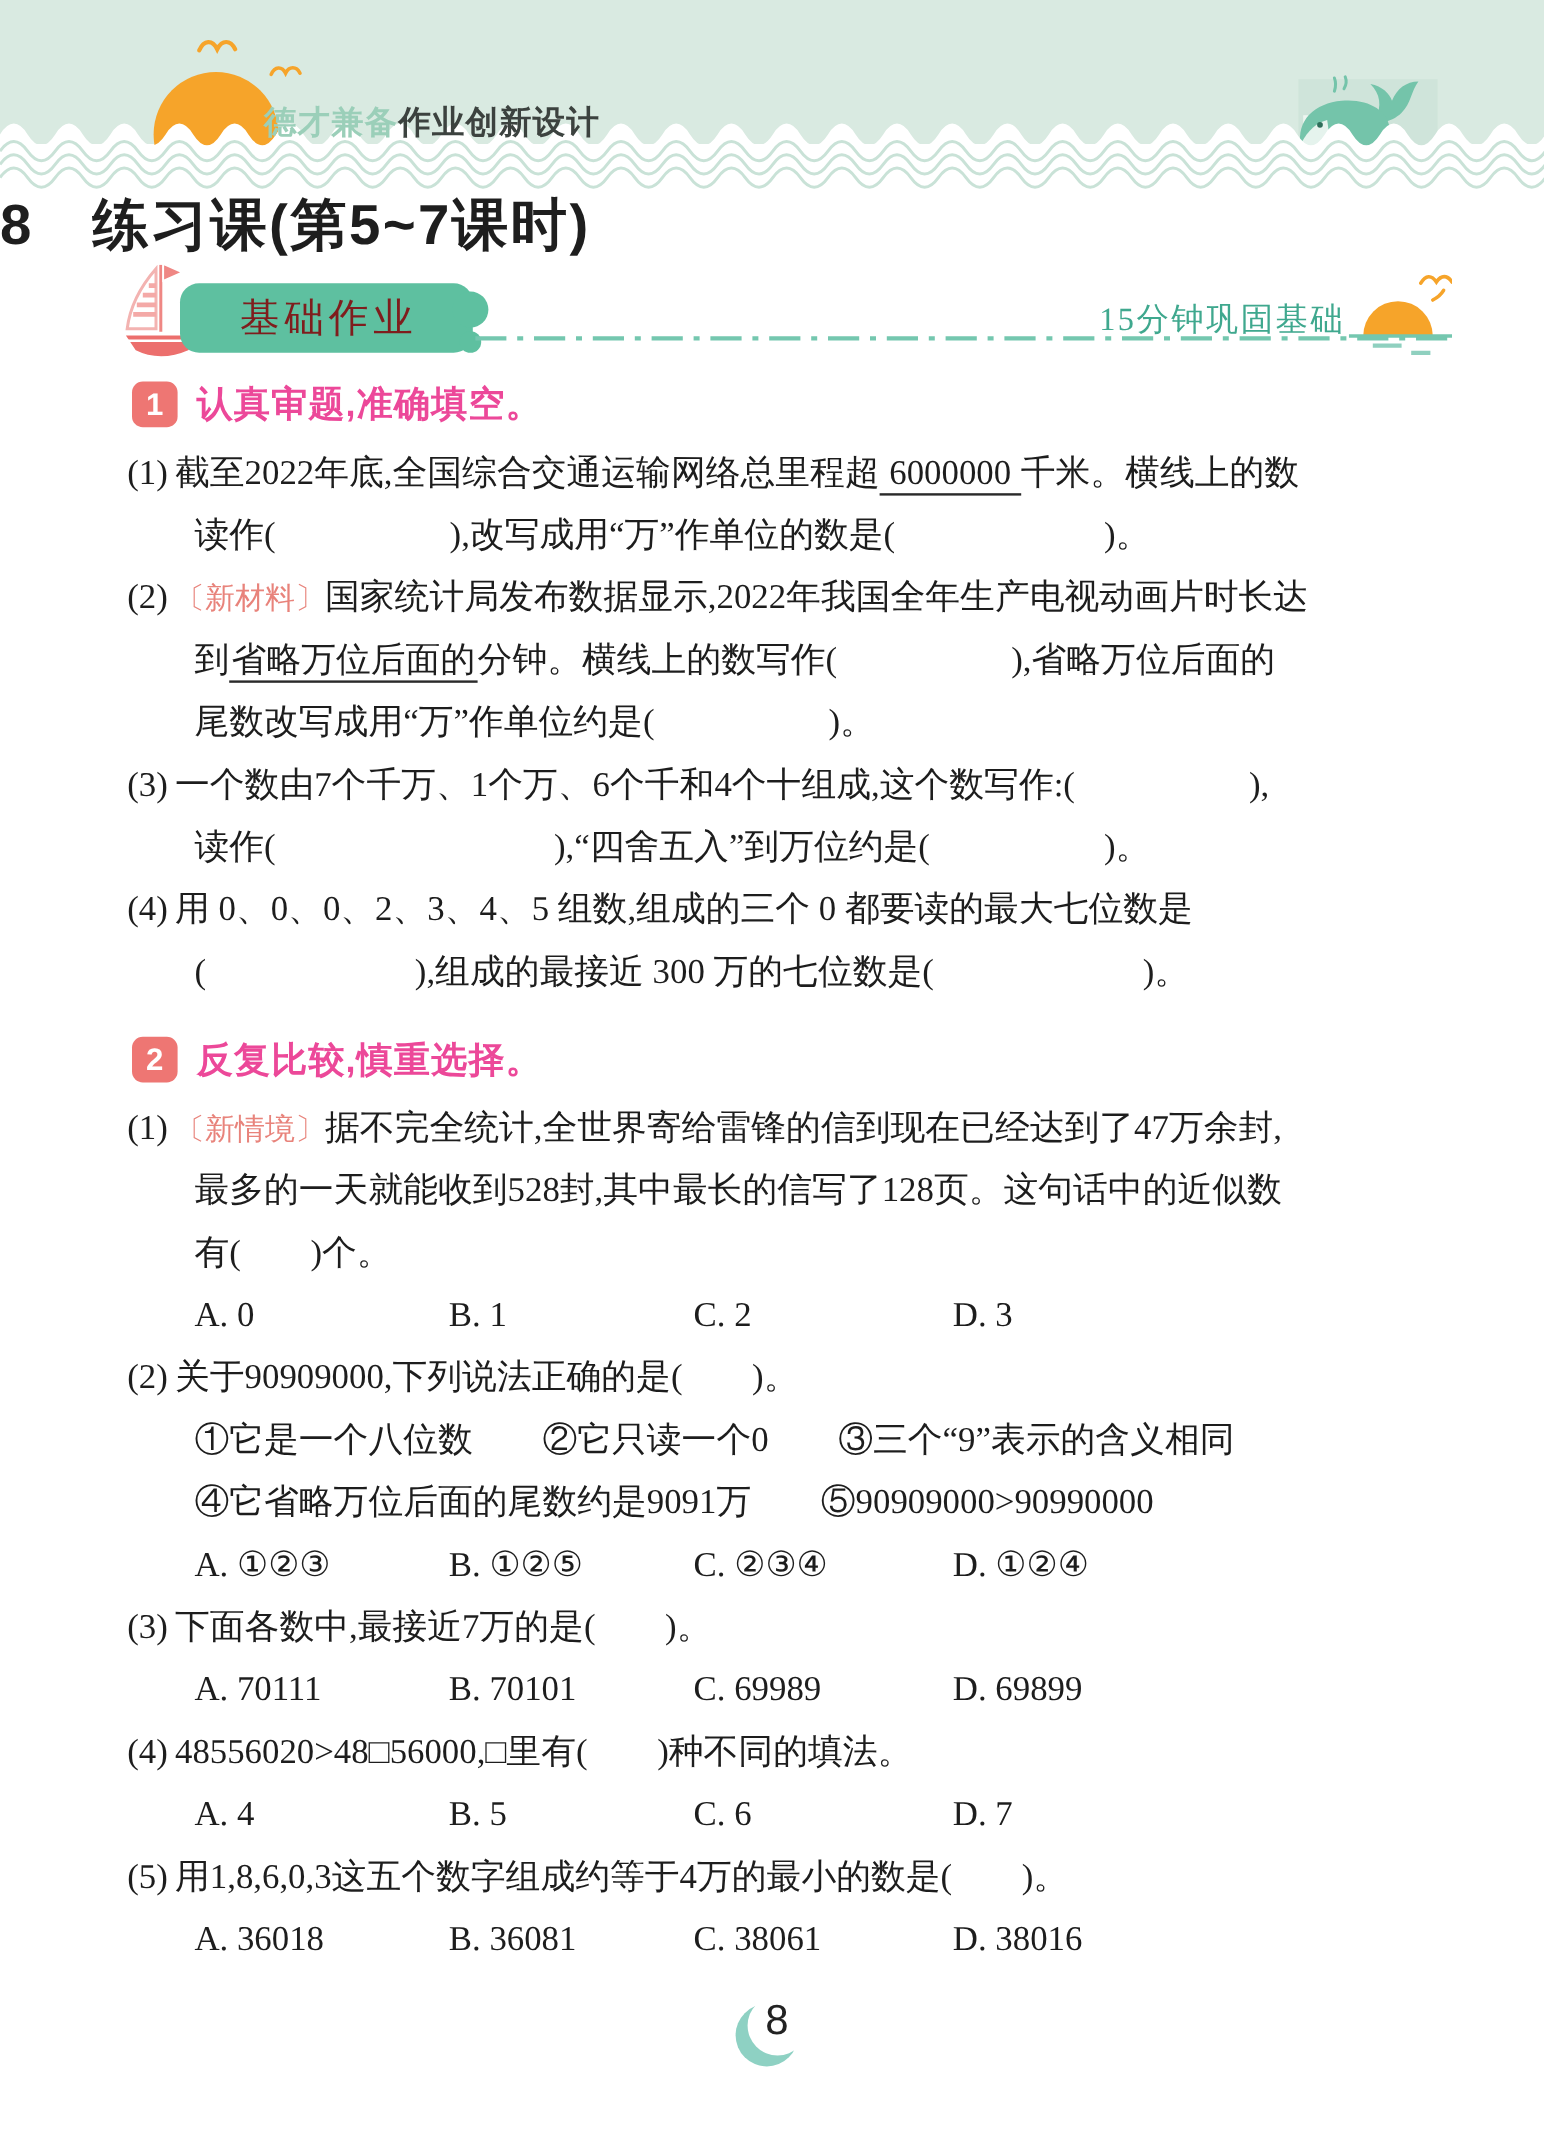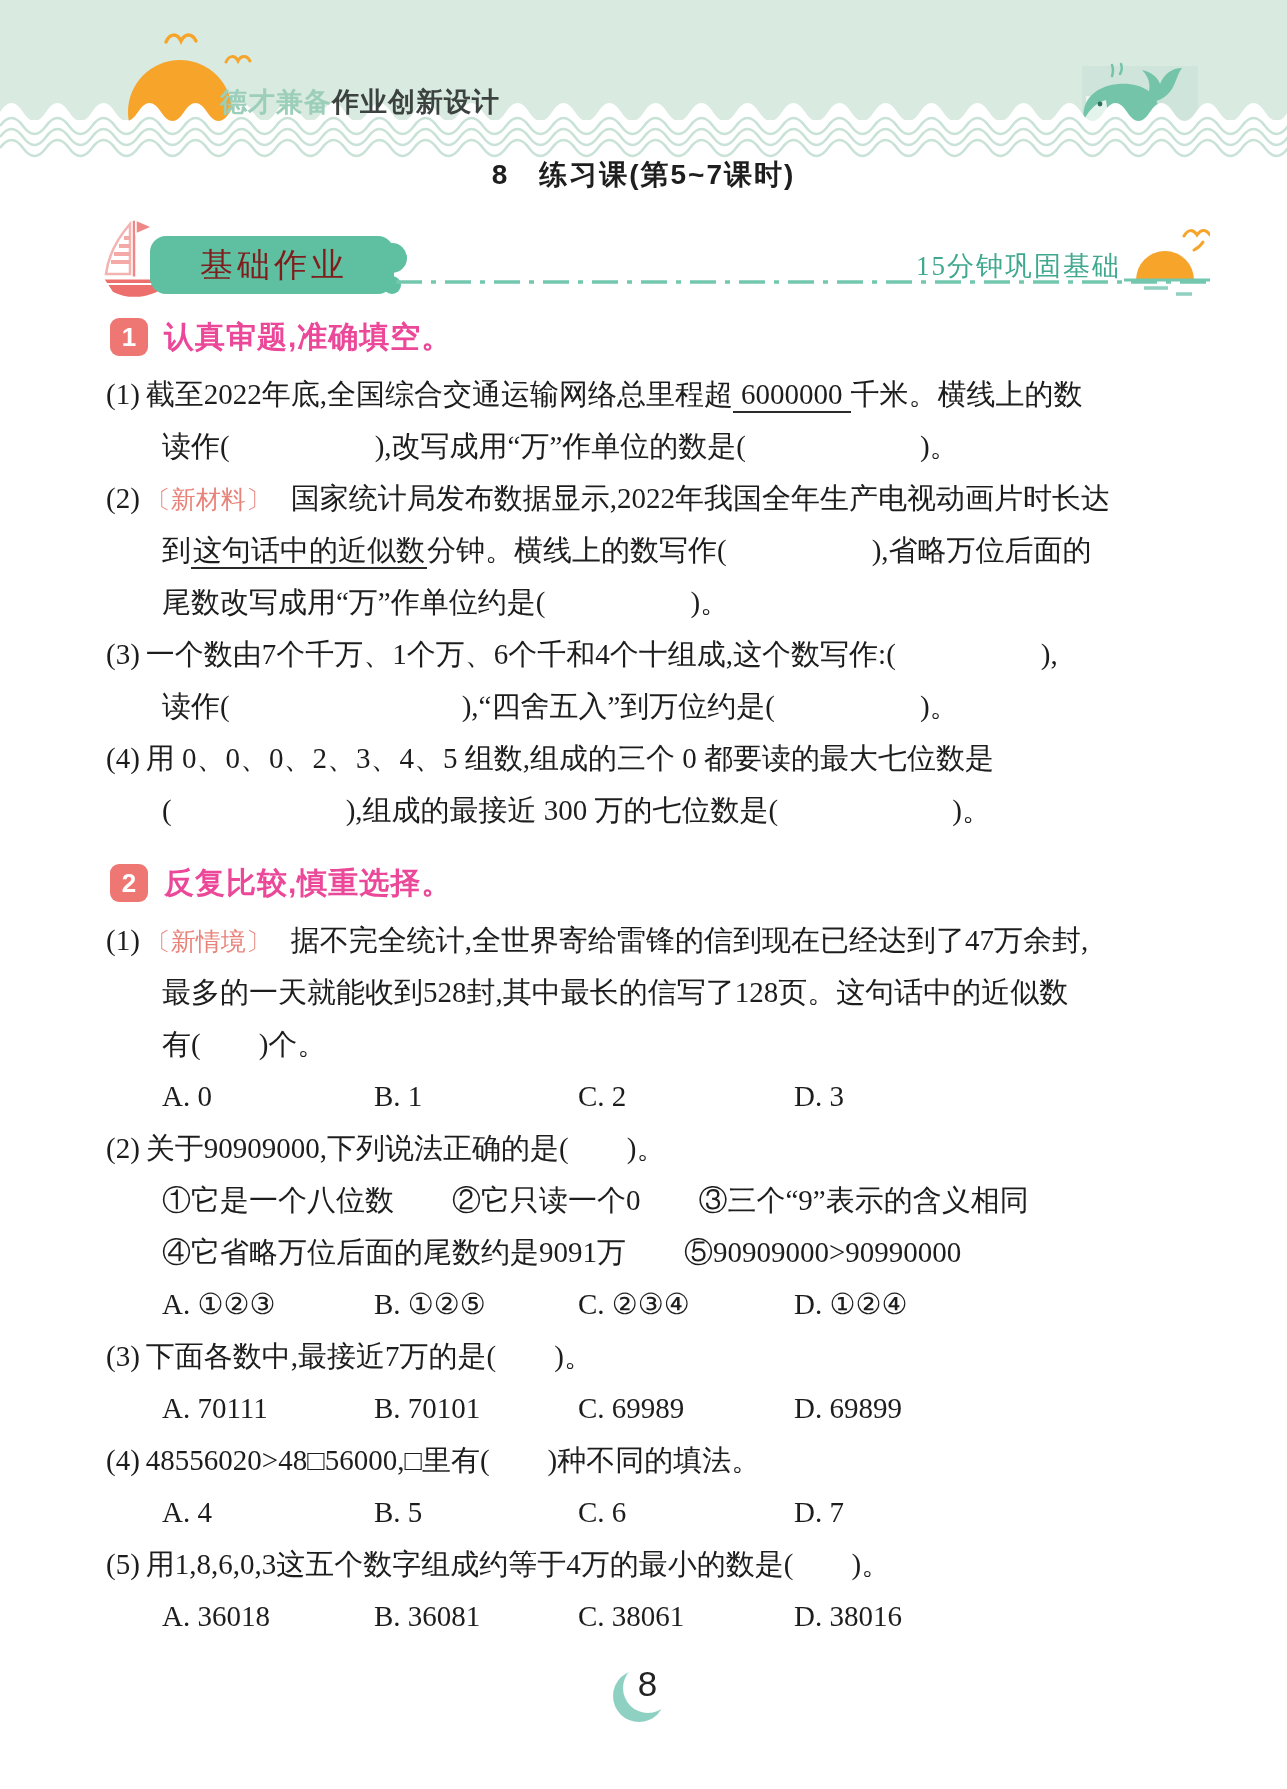--- a/index.html
+++ b/index.html
@@ -3,22 +3,22 @@
 <meta charset="utf-8">
 <style>
   html,body{margin:0;padding:0;background:#fff}
   .page{position:relative;width:1287px;height:1789px;background:#fff;overflow:hidden;
         font-family:"Liberation Serif","DejaVu Serif",serif;color:#1d1d1d}
   .hdr-svg{position:absolute;top:0;left:0}
   .brand{position:absolute;top:84px;left:220px;font-family:"Liberation Sans","DejaVu Sans",sans-serif;
          font-weight:bold;font-size:27px;letter-spacing:1px;white-space:nowrap}
   .brand .lt{color:#9bcfb9;}
   .brand .dk{color:#3c423f}
-  .page-title{position:absolute;top:156px;left:0;width:100%;text-align:center;
-         font-family:"Liberation Sans","DejaVu Sans",sans-serif;font-weight:bold;font-size:28px;
+  .page-title{position:absolute;top:156px;left:0;width:100%;text-align:left;
+         font-family:"Liberation Sans","DejaVu Sans",sans-serif;font-weight:bold;font-size:47px;
          color:#1e1e1e;letter-spacing:2px}
   .banner{position:absolute;top:236px;left:150px;width:244px;height:58px;background:#5ec0a0;border-radius:16px}
   .banner::before{content:"";position:absolute;right:-13px;top:7px;width:30px;height:30px;border-radius:50%;background:#5ec0a0}
   .banner::after{content:"";position:absolute;right:-7px;bottom:0;width:18px;height:18px;border-radius:50%;background:#5ec0a0}
   .banner-label{position:absolute;left:50px;top:50%;transform:translateY(-50%);color:#7f1d1d;
          font-family:"Liberation Sans","DejaVu Sans",sans-serif;font-weight:normal;font-size:33px;
          letter-spacing:4px;white-space:nowrap}
   .boat{position:absolute;top:216px;left:96px}
   .dashline{position:absolute;top:277px;left:396px}
   .note15{position:absolute;top:248px;left:916px;font-size:27px;color:#3fa88e;letter-spacing:2px;white-space:nowrap}
@@ -26,21 +26,21 @@
   .content{position:absolute;top:316px;left:106px;width:1085px}
   .qhead{display:flex;align-items:center;gap:16px;margin:0 0 10px 4px;height:42px}
   .badge{width:38px;height:38px;border-radius:9px;background:#ee7673;color:#fff;display:flex;
          align-items:center;justify-content:center;font-family:"Liberation Sans","DejaVu Sans",sans-serif;
          font-weight:bold;font-size:26px;flex:0 0 auto}
   .htext{font-family:"Liberation Sans","DejaVu Sans",sans-serif;font-weight:bold;font-size:30px;color:#ec4899;letter-spacing:1px}
   .line{font-size:29px;line-height:52px;height:52px;white-space:nowrap}
   .cont{padding-left:56px}
   .opts{padding-left:56px;display:grid;grid-template-columns:212px 204px 216px auto}
   .marker{margin-right:6px}
-  .rlabel{color:#e8837b;font-size:25px;margin-right:20px}
+  .rlabel{color:#e8837b;font-size:25px;margin-right:0}
   .u{border-bottom:2px solid #2a2a2a;padding:0 8px 1px}
   .u2{border-bottom:2px solid #2a2a2a;padding:0 2px 1px}
   .q2blk{margin-top:26px}
   .footer{position:absolute;top:1654px;left:0;width:100%;display:flex;justify-content:center}
   .moon{position:relative;width:78px;height:78px}
   .moon .num{position:absolute;left:4px;top:10px;width:78px;text-align:center;font-size:35px;
          font-family:"Liberation Sans","DejaVu Sans",sans-serif;color:#222}
 </style>
 </head>
 <body>
@@ -134,21 +134,21 @@
         <div class="htext">认真审题,准确填空。</div>
       </div>
       <div class="line">
         <span class="marker">(1)</span><span>截至2022年底,全国综合交通运输网络总里程超</span><span class="u">6000000</span><span>千米。横线上的数</span>
       </div>
       <div class="line cont">读作(　　　　　),改写成用“万”作单位的数是(　　　　　　)。</div>
       <div class="line">
         <span class="marker">(2)</span><span class="rlabel">〔新材料〕</span><span>国家统计局发布数据显示,2022年我国全年生产电视动画片时长达</span>
       </div>
       <div class="line cont">
-        <span>到</span><span class="u2">这句话中的近似数</span><span>分钟。横线上的数写作(　　　　　),省略万位后面的</span>
+        <span>到</span><span class="u2">省略万位后面的</span><span>分钟。横线上的数写作(　　　　　),省略万位后面的</span>
       </div>
       <div class="line cont">尾数改写成用“万”作单位约是(　　　　　)。</div>
       <div class="line">
         <span class="marker">(3)</span><span>一个数由7个千万、1个万、6个千和4个十组成,这个数写作:(　　　　　),</span>
       </div>
       <div class="line cont">读作(　　　　　　　　),“四舍五入”到万位约是(　　　　　)。</div>
       <div class="line">
         <span class="marker">(4)</span><span>用 0、0、0、2、3、4、5 组数,组成的三个 0 都要读的最大七位数是</span>
       </div>
       <div class="line cont">(　　　　　　),组成的最接近 300 万的七位数是(　　　　　　)。</div>

